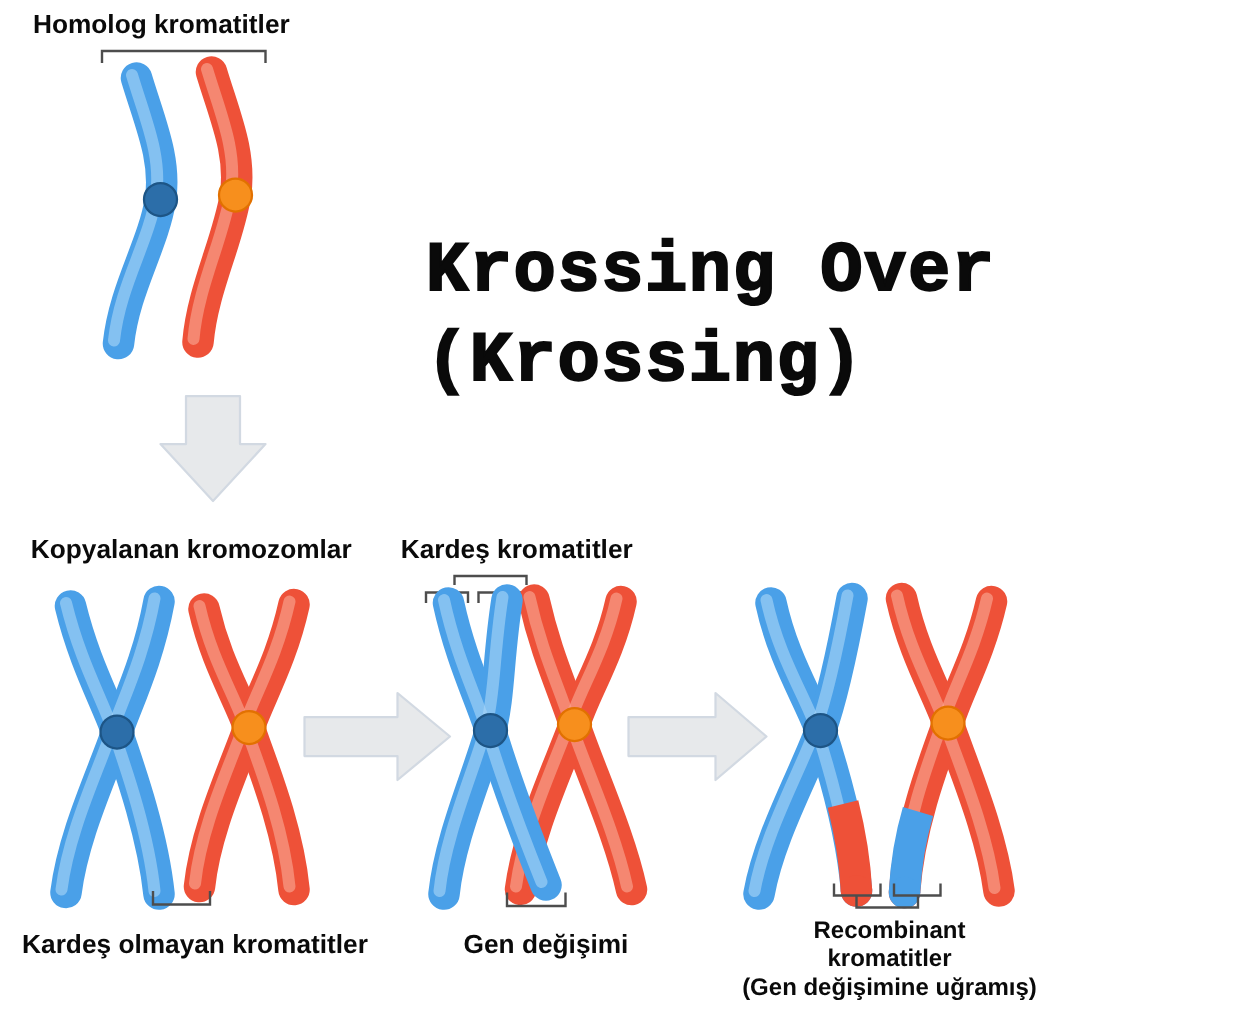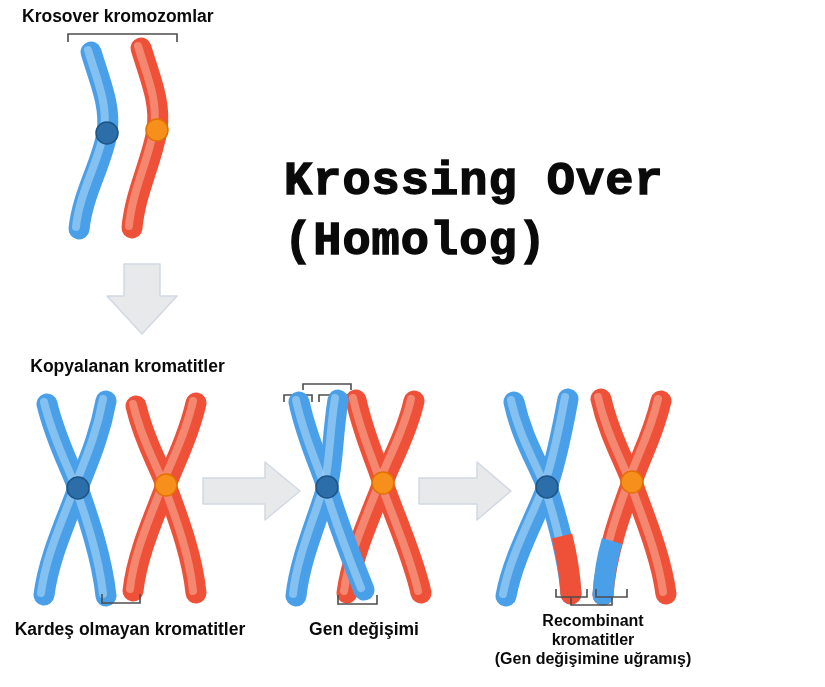--- a/index.html
+++ b/index.html
@@ -127,29 +127,30 @@
         <path class="tipseg tip-blue" d="M 612 541 C 607 558 604 576 603 595"></path>
         <circle class="tipcap-blue" cx="603" cy="595" r="10.5"></circle>
         <circle class="cen-orange" cx="632" cy="482" r="11"></circle>
       </g>
       <polyline class="bracket" points="556,589 556,597 587,597 587,589"></polyline>
       <polyline class="bracket" points="596,589 596,597 627,597 627,589"></polyline>
       <polyline class="bracket" points="571,597 571,605 612,605 612,597"></polyline>
     </g>
   </svg>
 
-  <div class="lbl" style="left:22px;top:6px;">Krosover kromozomlar</div>
+  <div class="lbl" style="left:22px;top:6px;">Homolog kromatitler</div>
 
   <div class="title">
     <div>Krossing Over</div>
-    <div>(Homolog)</div>
+    <div>(Krossing)</div>
   </div>
 
-  <div class="lbl centered" style="left:10px;top:356px;width:235px;">Kopyalanan kromatitler</div>
+  <div class="lbl centered" style="left:10px;top:356px;width:235px;">Kopyalanan kromozomlar</div>
 
+  <div class="lbl centered" style="left:262px;top:356px;width:165px;">Kardeş kromatitler</div>
 
   <div class="lbl centered" style="left:294px;top:619px;width:140px;">Gen değişimi</div>
 
   <div class="lbl centered" style="left:5px;top:619px;width:250px;">Kardeş olmayan kromatitler</div>
 
   <div class="recomb">
     <div>Recombinant</div>
     <div>kromatitler</div>
     <div>(Gen değişimine uğramış)</div>
   </div>

